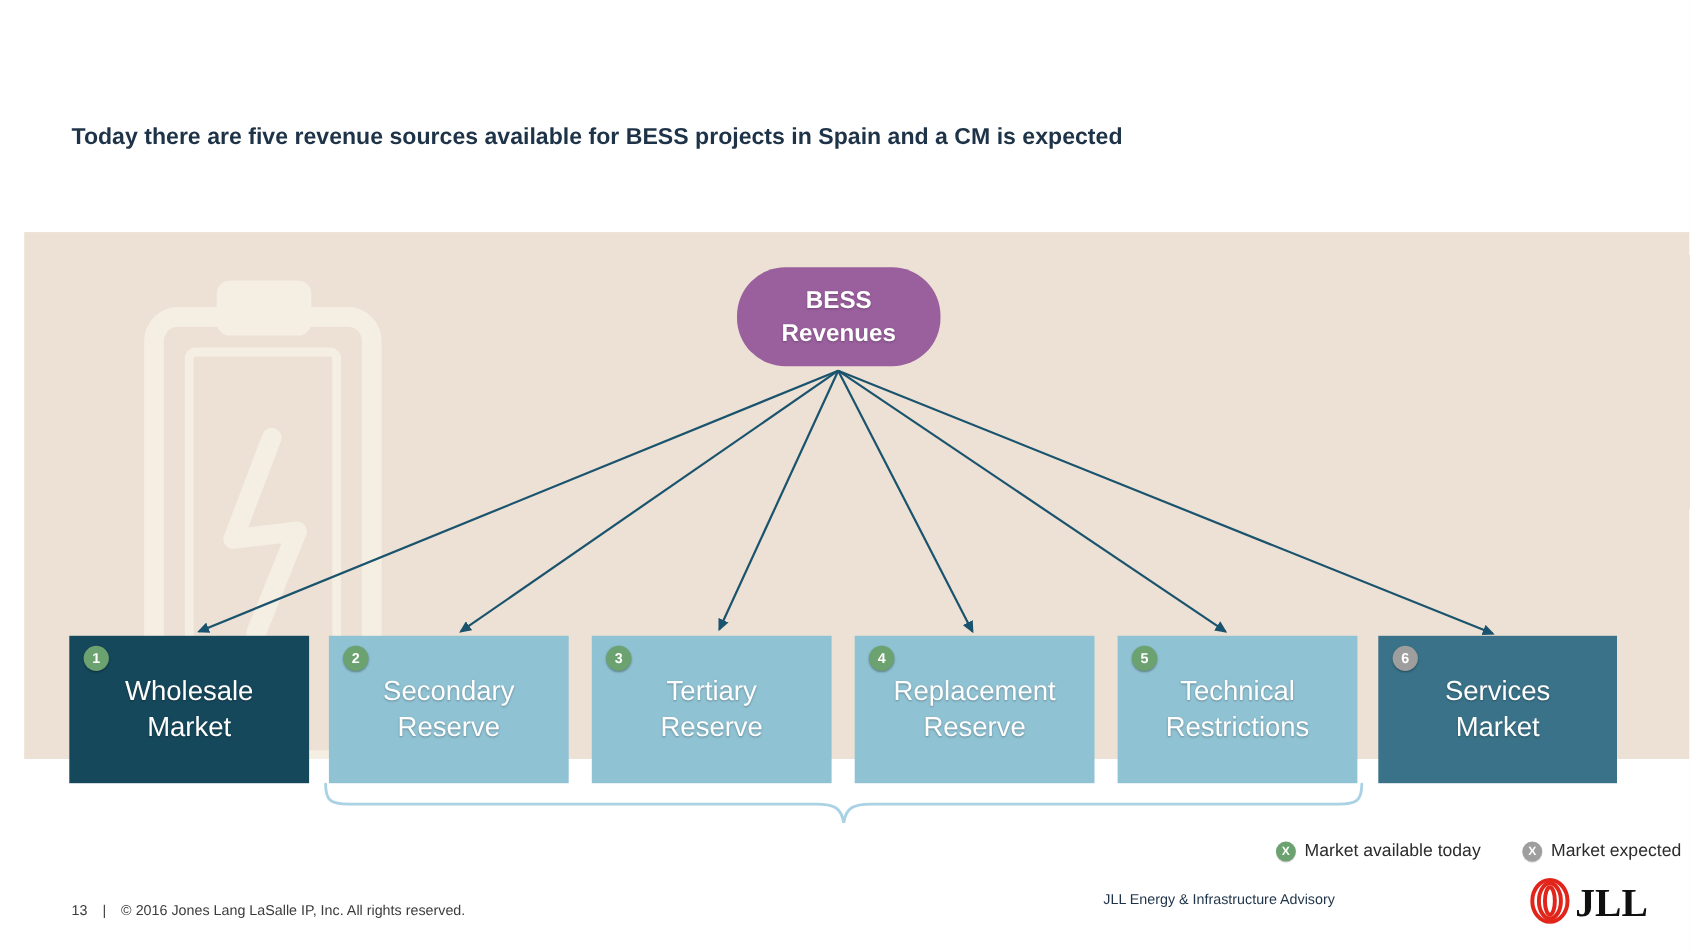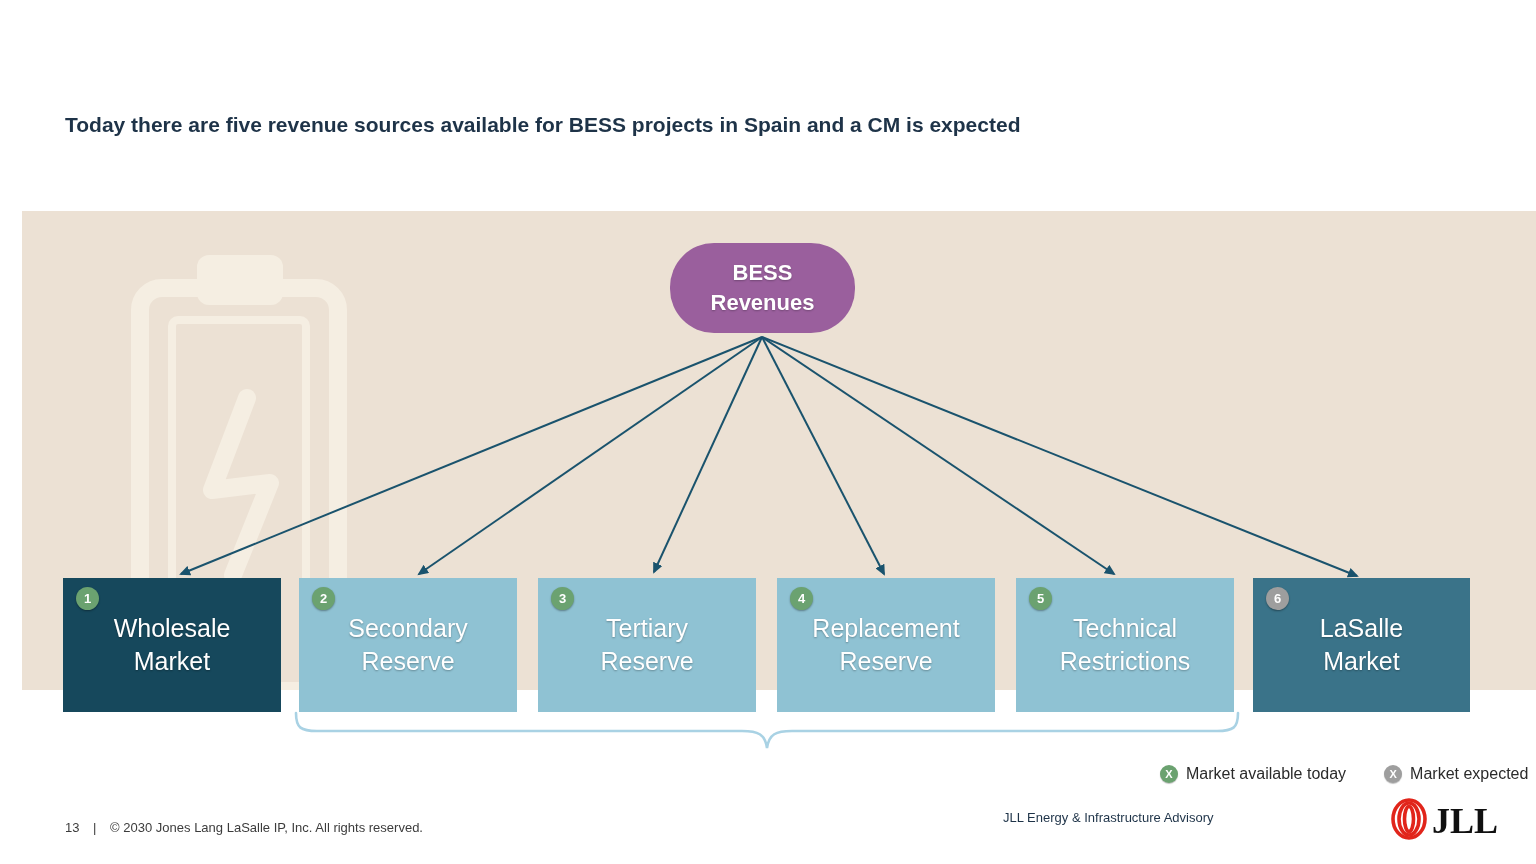--- a/index.html
+++ b/index.html
@@ -120,21 +120,21 @@
   <div class="mbox b5" style="background: rgb(143, 194, 211);">
     <span class="badge" style="background: rgb(107, 162, 112);">5</span>
     <span>
       <span style="display:block">Technical</span>
       <span style="display:block">Restrictions</span>
     </span>
   </div>
   <div class="mbox b6" style="background: rgb(58, 115, 137);">
     <span class="badge" style="background: rgb(158, 158, 158);">6</span>
     <span>
-      <span style="display:block">LaSalle</span>
+      <span style="display:block">Services</span>
       <span style="display:block">Market</span>
     </span>
   </div>
 
   <svg class="brace" viewBox="0 0 1536 864">
     <path d="M296,713 C296,728 301,731 317,731 L742,731 C758,731 765,734 767,748
              C769,734 776,731 792,731 L1217,731 C1233,731 1238,728 1238,713" fill="none" stroke="#a9d2e4" stroke-width="2.6" stroke-linecap="round"></path>
   </svg>
 
   <div class="legend">
@@ -144,21 +144,21 @@
     </div>
     <div class="legend-item">
       <span class="legend-marker" style="background: rgb(158, 158, 158);">X</span>
       <span class="legend-label">Market expected</span>
     </div>
   </div>
 
   <div class="footer-left">
     <span>13</span>
     <span class="sep">|</span>
-    <span>© 2030 Jones Lang LaSalle IP, Inc. All rights reserved.</span>
+    <span>© 2016 Jones Lang LaSalle IP, Inc. All rights reserved.</span>
   </div>
   <div class="footer-division">JLL Energy &amp; Infrastructure Advisory</div>
 
   <svg class="logo" viewBox="0 0 110 48">
     <g fill="none" stroke="#e1251b" stroke-width="3.6">
       <ellipse cx="21" cy="24" rx="16" ry="19"></ellipse>
       <ellipse cx="21" cy="24" rx="10" ry="16"></ellipse>
       <ellipse cx="21" cy="24" rx="4.5" ry="12.5"></ellipse>
     </g>
     <text x="44" y="38" font-family="Liberation Serif, serif" font-weight="700" font-size="36" fill="#101010">JLL</text>

